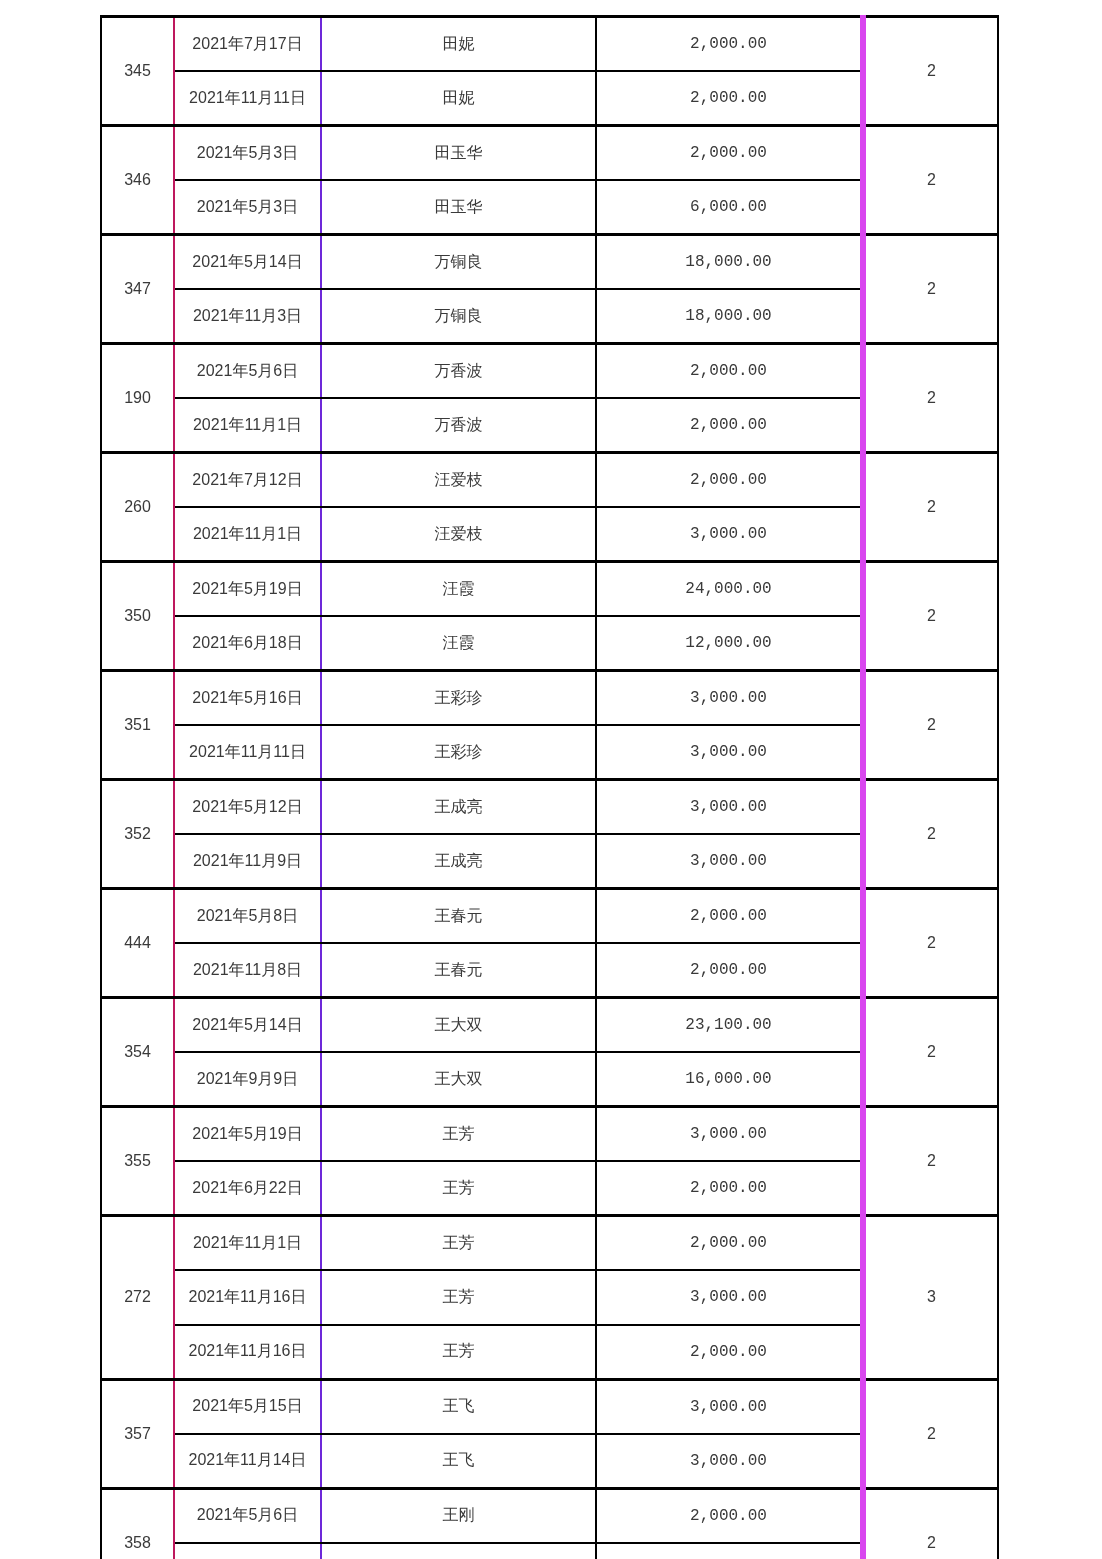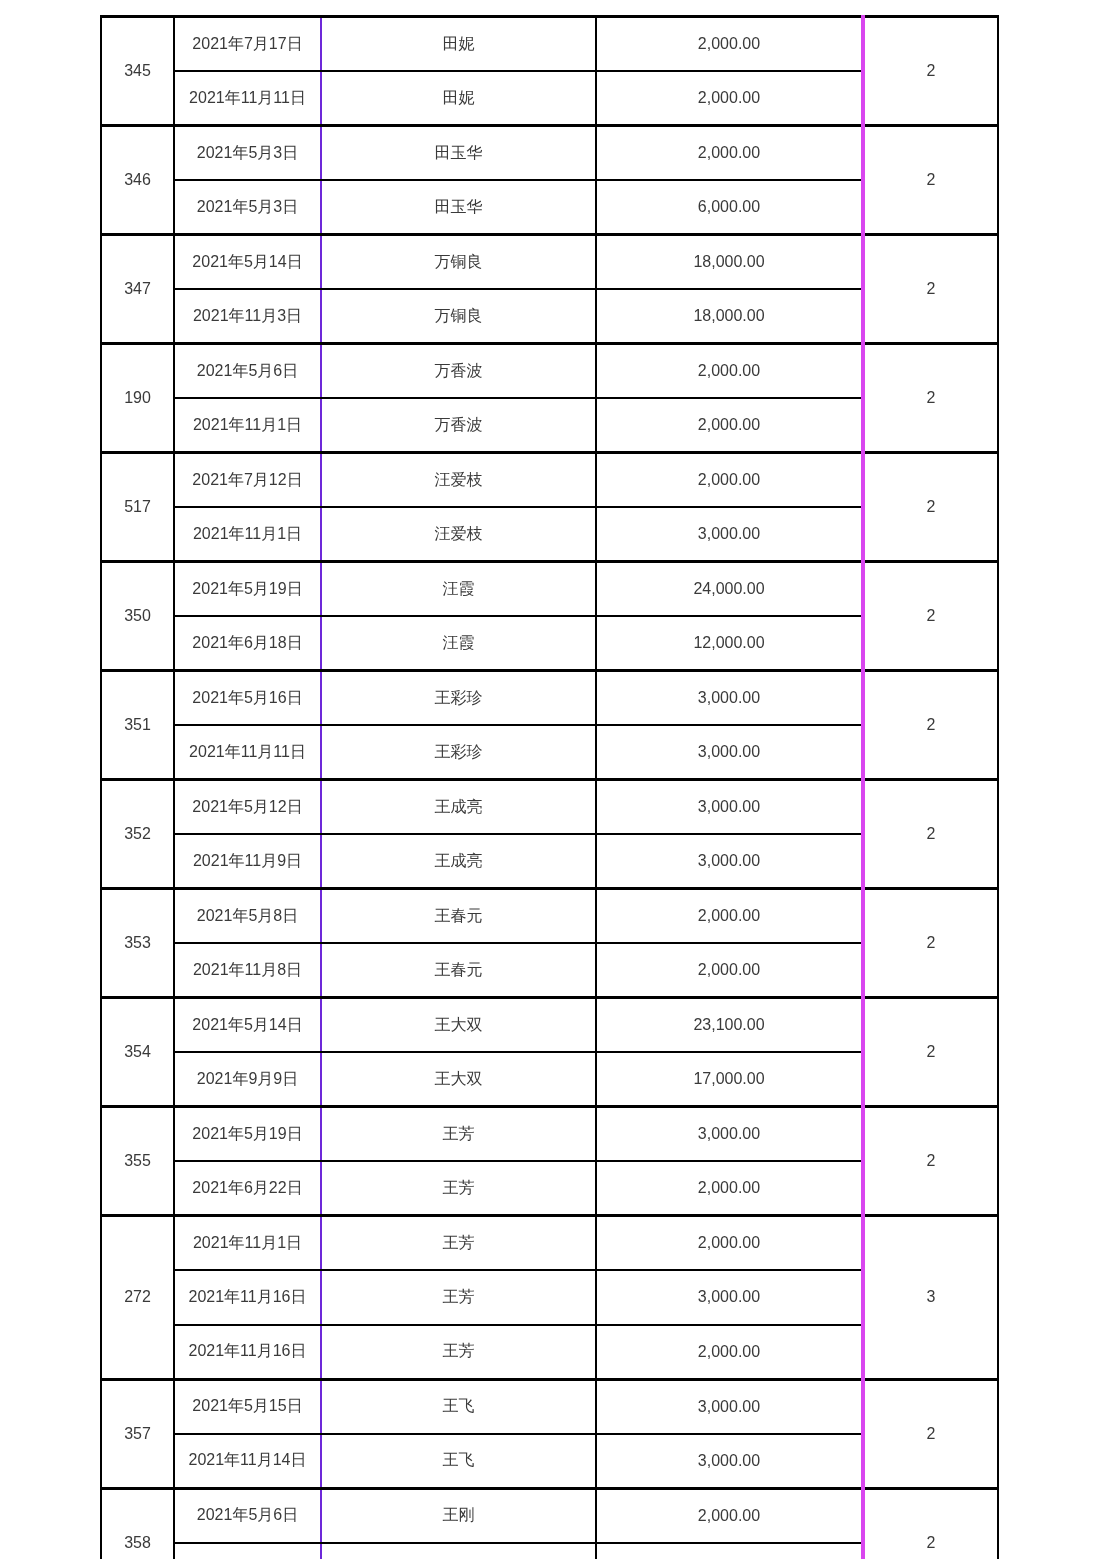--- a/index.html
+++ b/index.html
@@ -35,24 +35,24 @@
   table.records tr {
     height: 54.5px;
   }
   table.records td {
     padding: 0;
     text-align: center;
     vertical-align: middle;
     overflow: hidden;
     white-space: nowrap;
   }
-  td.c-num  { border-right: 2px solid #000000; }
+  td.c-num  { border-right: 2px solid #be185d; }
   td.c-date { border-right: 2px solid #6d28d9; }
   td.c-name { border-right: 2px solid #000000; }
-  td.c-amt  { border-right: 4px solid #d946ef; }
+  td.c-amt  { border-right: 6px solid #d946ef; font-family: Liberation Mono, monospace; }
   td.divider { border-bottom: 2px solid #000000; }
 </style>
 </head>
 <body>
 
 <div class="viewport">
   <div class="table-wrap">
     <table class="records">
       <colgroup>
         <col style="width:73px">
@@ -112,21 +112,21 @@
             <td class="c-cnt" rowspan="2">2</td>
           </tr>
           <tr>
             <td class="c-date">2021年11月1日</td>
             <td class="c-name">万香波</td>
             <td class="c-amt">2,000.00</td>
           </tr>
         </tbody>
         <tbody>
           <tr>
-            <td class="c-num" rowspan="2">517</td>
+            <td class="c-num" rowspan="2">260</td>
             <td class="c-date divider">2021年7月12日</td>
             <td class="c-name divider">汪爱枝</td>
             <td class="c-amt divider">2,000.00</td>
             <td class="c-cnt" rowspan="2">2</td>
           </tr>
           <tr>
             <td class="c-date">2021年11月1日</td>
             <td class="c-name">汪爱枝</td>
             <td class="c-amt">3,000.00</td>
           </tr>
@@ -168,21 +168,21 @@
             <td class="c-cnt" rowspan="2">2</td>
           </tr>
           <tr>
             <td class="c-date">2021年11月9日</td>
             <td class="c-name">王成亮</td>
             <td class="c-amt">3,000.00</td>
           </tr>
         </tbody>
         <tbody>
           <tr>
-            <td class="c-num" rowspan="2">353</td>
+            <td class="c-num" rowspan="2">444</td>
             <td class="c-date divider">2021年5月8日</td>
             <td class="c-name divider">王春元</td>
             <td class="c-amt divider">2,000.00</td>
             <td class="c-cnt" rowspan="2">2</td>
           </tr>
           <tr>
             <td class="c-date">2021年11月8日</td>
             <td class="c-name">王春元</td>
             <td class="c-amt">2,000.00</td>
           </tr>
@@ -191,21 +191,21 @@
           <tr>
             <td class="c-num" rowspan="2">354</td>
             <td class="c-date divider">2021年5月14日</td>
             <td class="c-name divider">王大双</td>
             <td class="c-amt divider">23,100.00</td>
             <td class="c-cnt" rowspan="2">2</td>
           </tr>
           <tr>
             <td class="c-date">2021年9月9日</td>
             <td class="c-name">王大双</td>
-            <td class="c-amt">17,000.00</td>
+            <td class="c-amt">16,000.00</td>
           </tr>
         </tbody>
         <tbody>
           <tr>
             <td class="c-num" rowspan="2">355</td>
             <td class="c-date divider">2021年5月19日</td>
             <td class="c-name divider">王芳</td>
             <td class="c-amt divider">3,000.00</td>
             <td class="c-cnt" rowspan="2">2</td>
           </tr>

